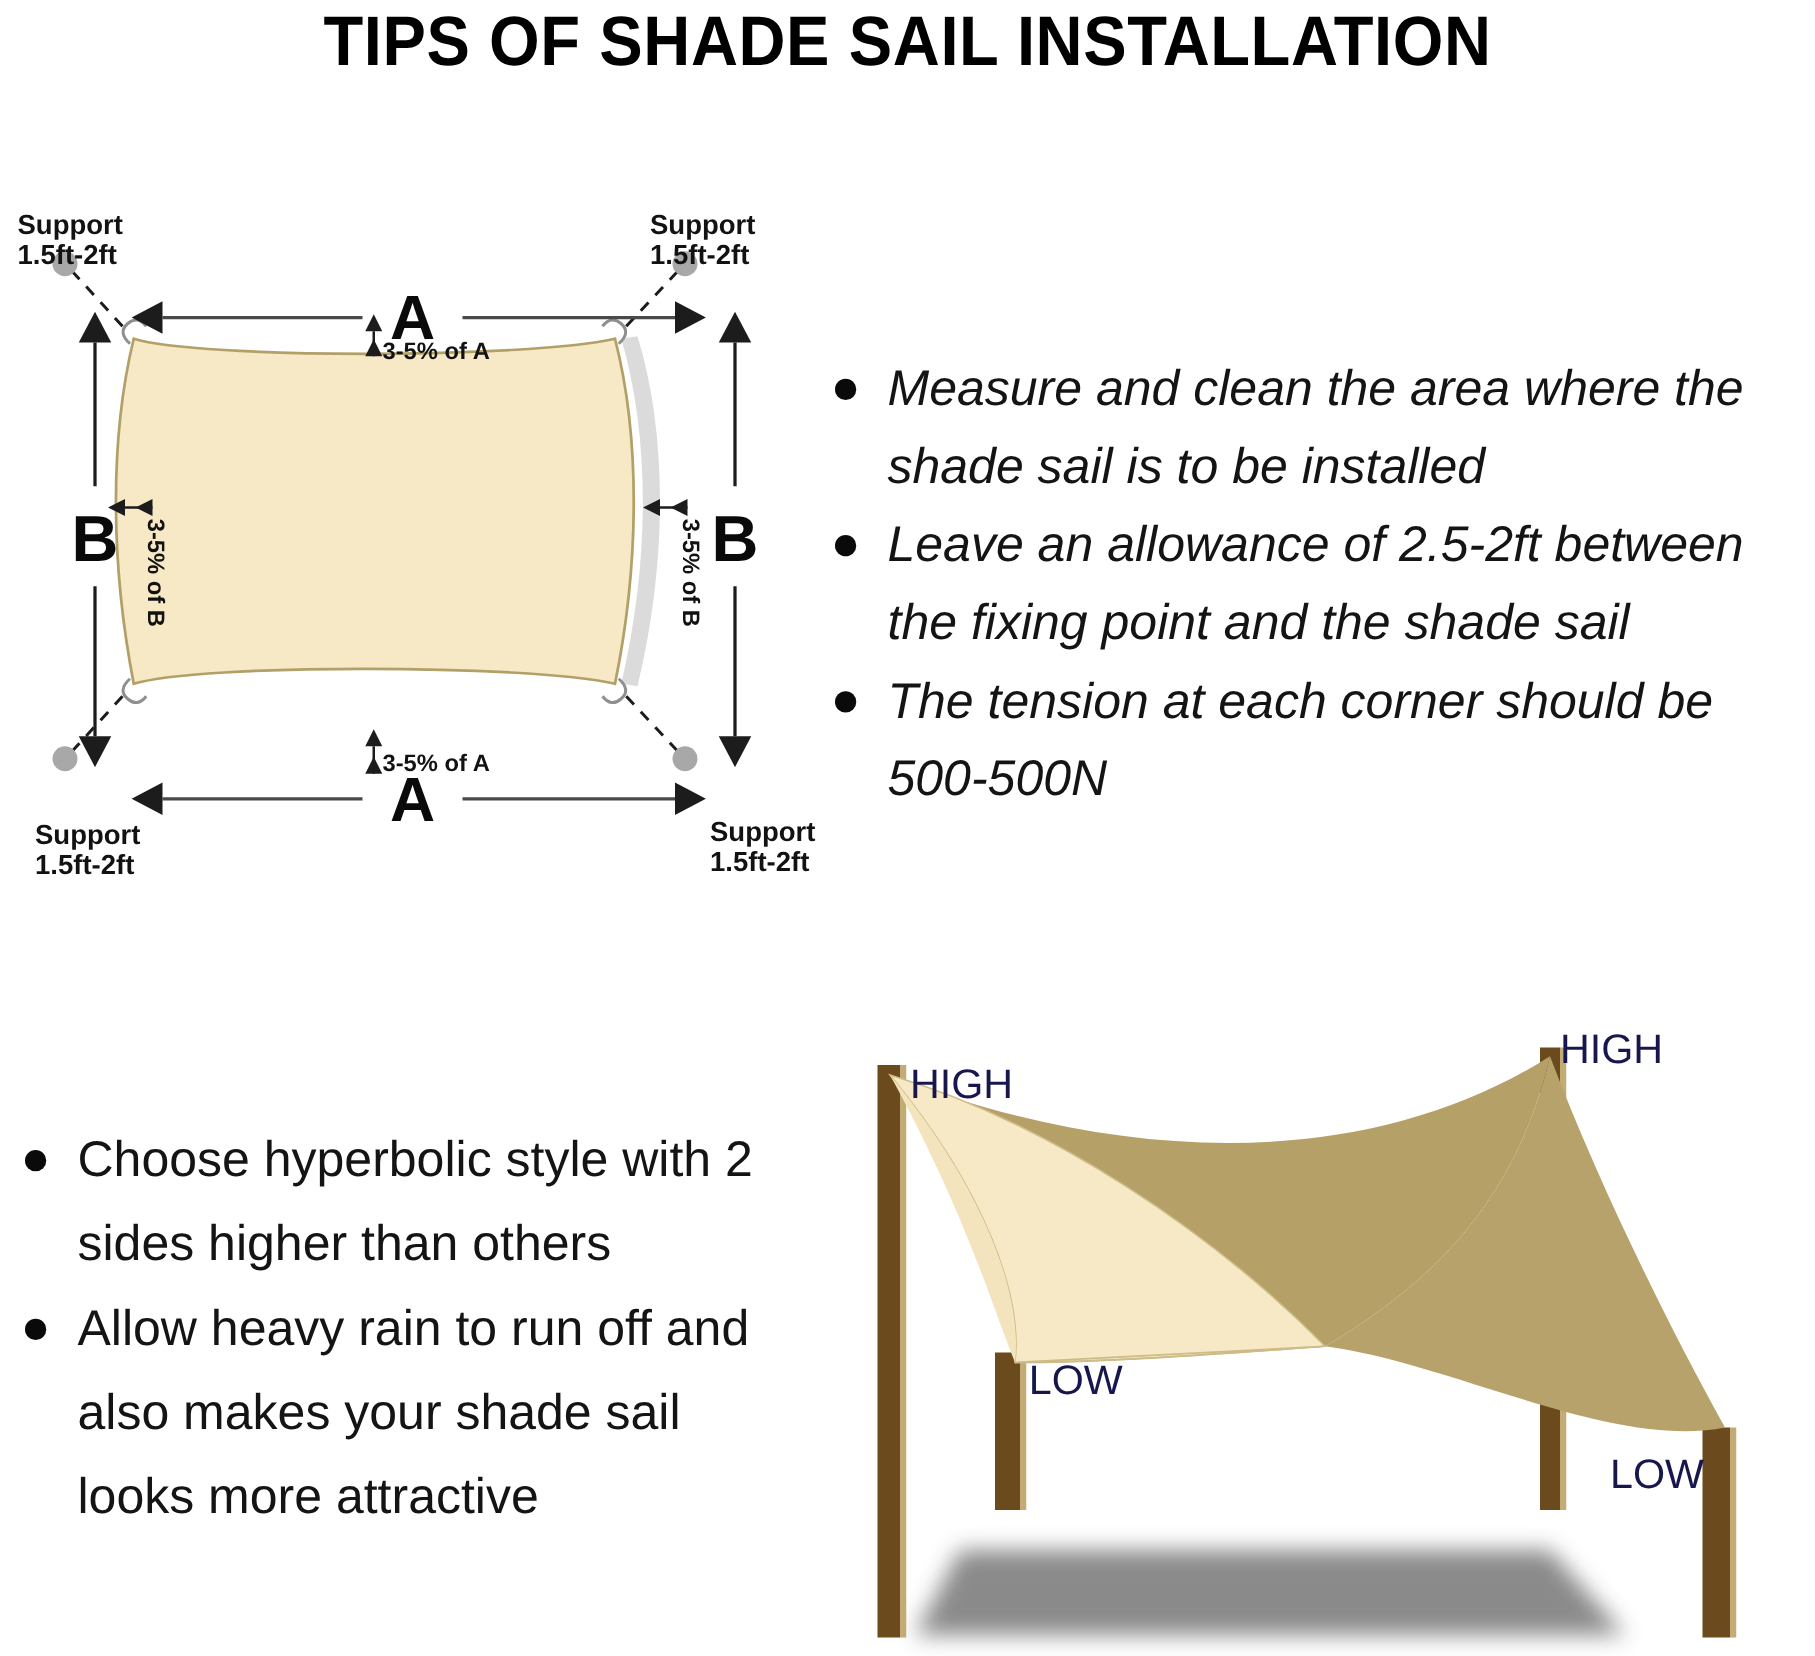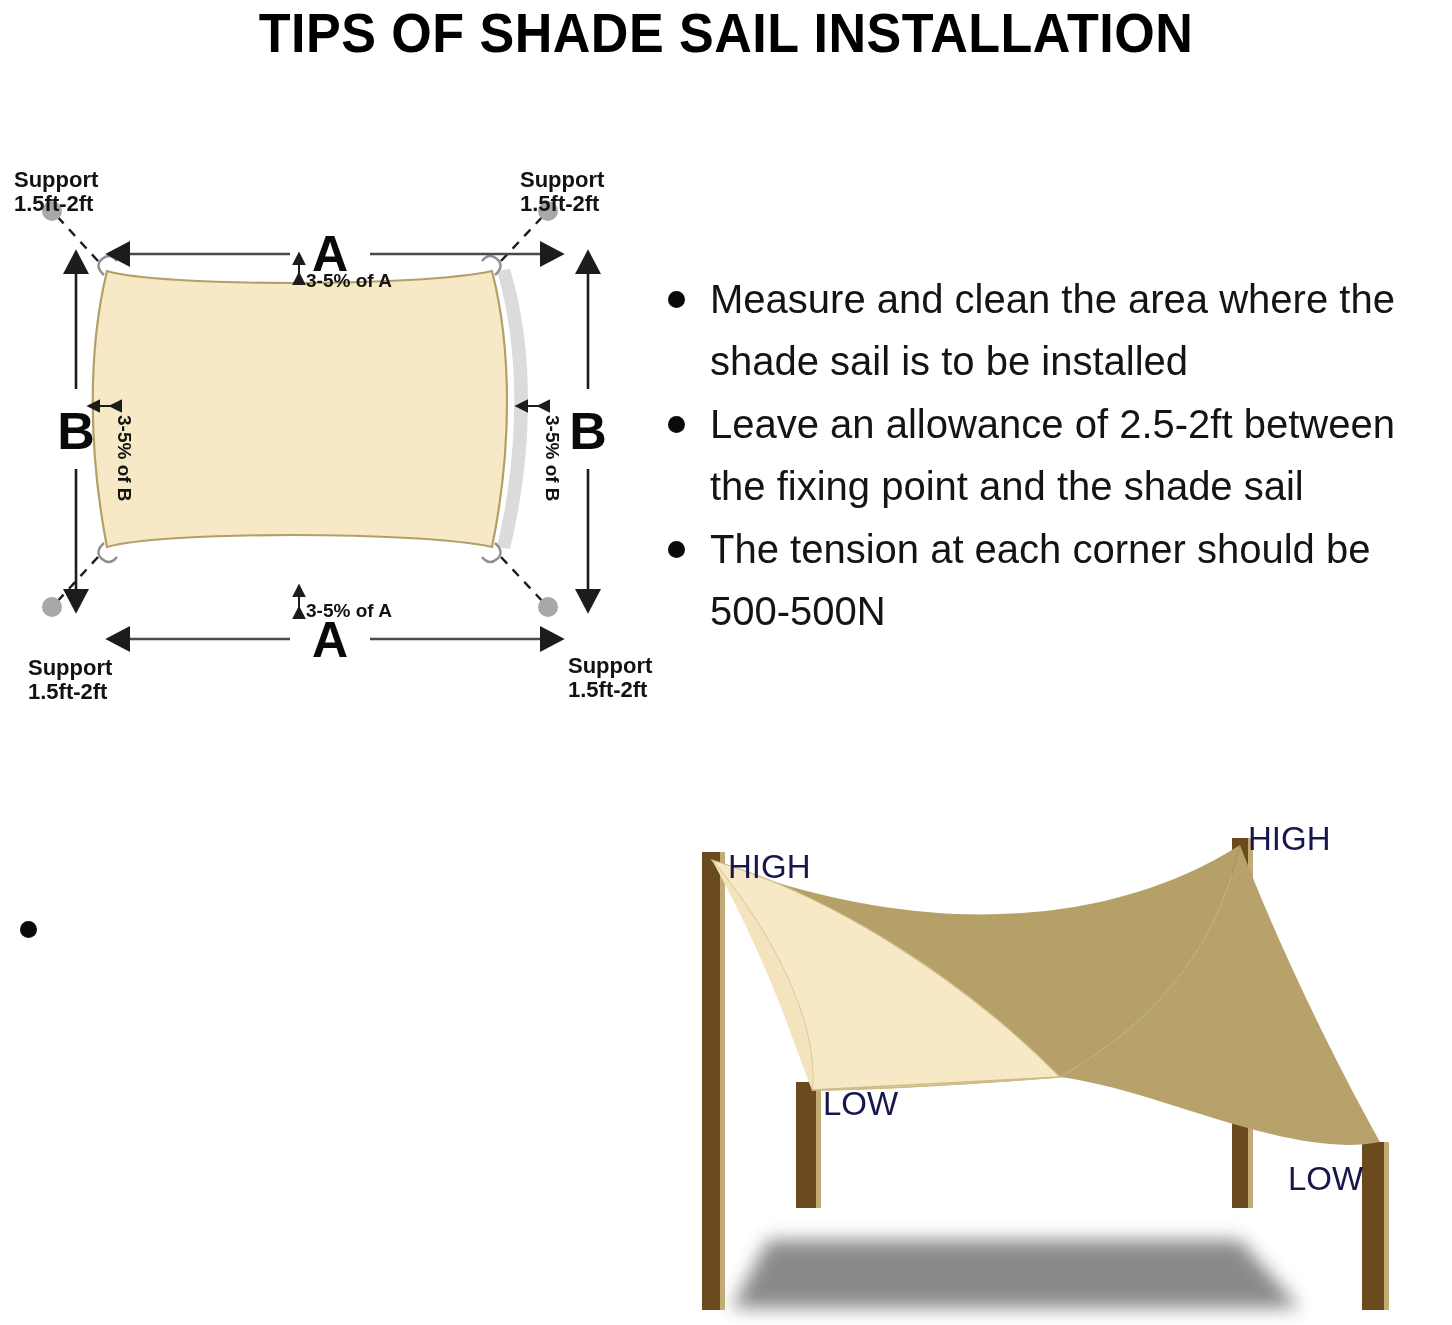--- a/index.html
+++ b/index.html
@@ -35,22 +35,22 @@
   }
 
   
   .quad { position: absolute; }
 
   #diagram-rect-sail {
     left: 0; top: 149px;
     width: 660px; height: 580px;
   }
   #bullets-top {
-    left: 648px; top: 268px;
-    width: 804px; height: 400px;
+    left: 648px; top: 280px;
+    width: 804px; height: 400px; font-style: italic;
   }
   #bullets-bottom {
     left: 0px; top: 895px;
     width: 620px; height: 330px;
   }
   #diagram-hyperbolic {
     left: 640px; top: 790px;
     width: 792px; height: 535px;
   }
 
@@ -216,20 +216,25 @@
       <span class="dot"></span>
       <span>The tension at each corner should be 500-500N</span>
     </li>
   </ul>
 </div>
 
 <div class="quad" id="bullets-bottom">
   <ul class="bullets">
     <li>
       <span class="dot"></span>
+      <span>Choose hyperbolic style with 2 sides higher than others</span>
+    </li>
+    <li>
+      <span class="dot"></span>
+      <span>Allow heavy rain to run off and also makes your shade sail looks more attractive</span>
     </li>
   </ul>
 </div>
 
 <div class="quad" id="diagram-hyperbolic">
   <svg width="792" height="535" viewBox="0 0 792 535" xmlns="http://www.w3.org/2000/svg">
     <defs>
       <filter id="softShadow" x="-25%" y="-60%" width="150%" height="240%">
         <feGaussianBlur stdDeviation="9"></feGaussianBlur>
       </filter>

